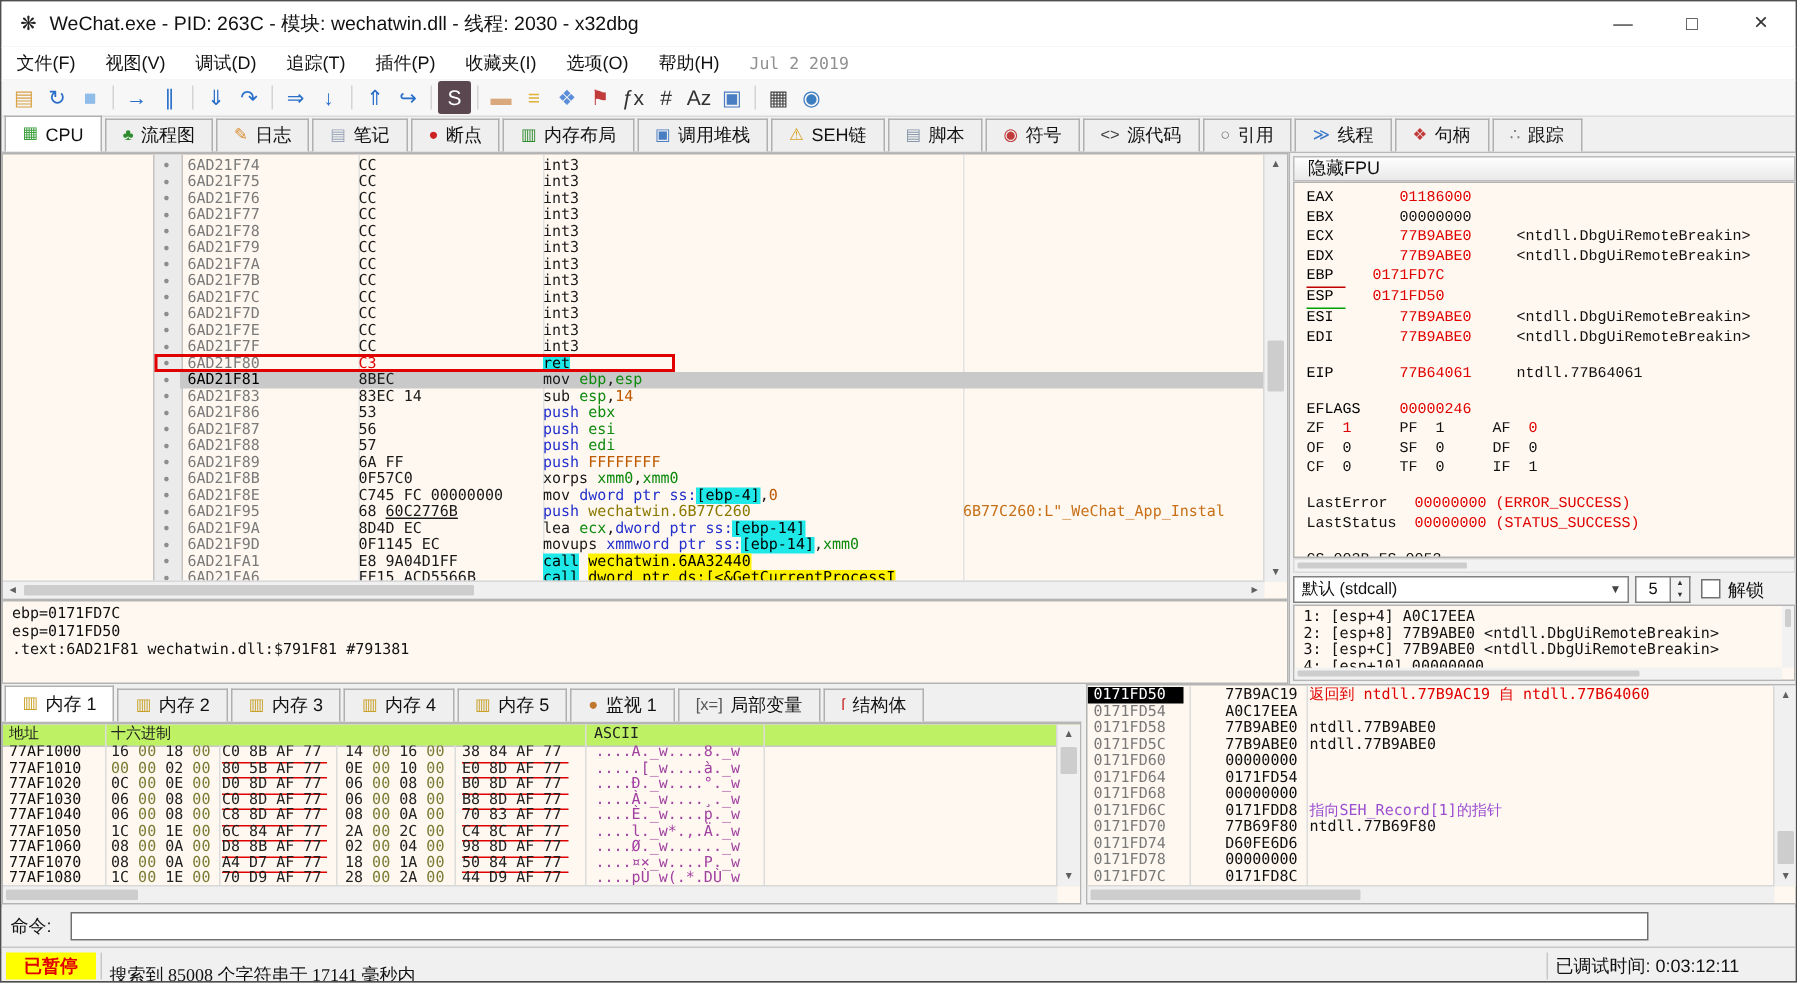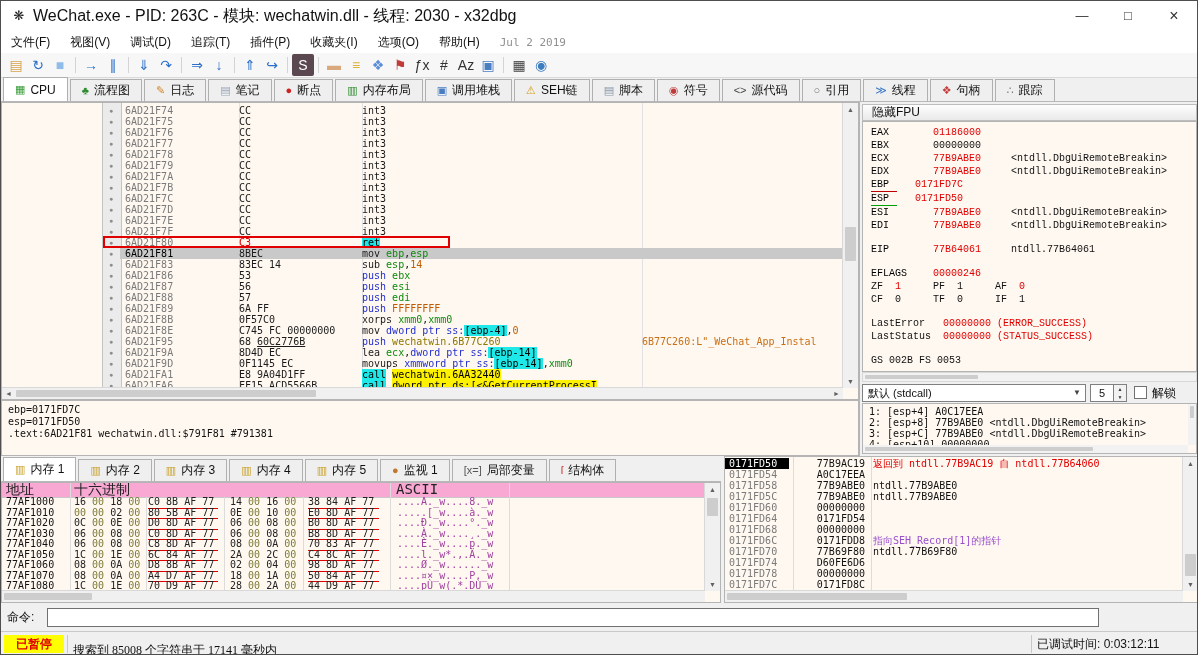--- a/index.html
+++ b/index.html
@@ -3,21 +3,21 @@
 <meta charset="utf-8">
 <style>
   html,body{margin:0;padding:0;background:#666;}
   #app{position:relative;width:1198px;height:655px;background:#F0F0F0;
        font-family:"Liberation Sans","DejaVu Sans",sans-serif;font-size:12px;color:#111;
        border:1px solid #4E4E4E;box-sizing:border-box;overflow:hidden;}
 
   
   .titlebar{position:absolute;left:0;top:0;width:100%;height:30px;background:#FFF;border-bottom:1px solid #DADADA;}
   .appicon{position:absolute;left:10px;top:7px;width:16px;height:16px;color:#222;font-size:13px;line-height:16px;text-align:center;}
-  .wtitle{position:absolute;left:32px;top:0;line-height:30px;font-size:16px;color:#111;white-space:nowrap;}
+  .wtitle{position:absolute;left:32px;top:0;line-height:30px;font-size:13px;color:#111;white-space:nowrap;}
   .capbtns{position:absolute;right:0;top:0;height:30px;display:flex;}
   .cb{width:46px;height:30px;line-height:30px;text-align:center;color:#333;font-size:13px;}
 
   
   .menubar{position:absolute;left:0;top:30px;width:100%;height:22px;background:#FFF;border-bottom:1px solid #E4E4E4;white-space:nowrap;}
   .mi{display:inline-block;padding:0 10px;line-height:22px;color:#111;}
   .builddate{display:inline-block;margin-left:10px;line-height:22px;color:#909090;font-family:"DejaVu Sans Mono",monospace;font-size:11px;}
 
   
   .toolbar{position:absolute;left:0;top:52px;width:100%;height:25px;background:#F7F7F7;border-bottom:1px solid #DADADA;display:flex;align-items:center;padding-left:4px;box-sizing:border-box;}
@@ -95,21 +95,21 @@
   #argarea .hs{position:absolute;left:0;right:8px;bottom:0;height:8px;background:#F2F2F2;}
   #argarea .hs .sbth{left:2px;width:70%;}
   #argarea .vs{position:absolute;right:0;top:0;bottom:8px;width:8px;background:#F2F2F2;}
   #argarea .vs .sbtv{top:2px;height:12px;}
 
   
   #bottomtabs{position:absolute;left:0;top:455px;width:723px;height:26px;background:#F0F0F0;display:flex;align-items:flex-end;padding-left:2px;box-sizing:border-box;border-bottom:1px solid #B8B8B8;}
 
   
   #dump{left:0;top:481px;width:720px;height:121px;}
-  #dumphdr{position:absolute;left:0;top:0;right:0;height:14px;background:#f9a8d4;border-bottom:1px solid #C8C8C8;font-family:"DejaVu Sans Mono",monospace;font-size:14px;line-height:13px;color:#222;}
+  #dumphdr{position:absolute;left:0;top:0;right:0;height:14px;background:#bef264;border-bottom:1px solid #C8C8C8;font-family:"DejaVu Sans Mono",monospace;font-size:10px;line-height:13px;color:#222;}
   #dumphdr span{position:absolute;top:0;}
   .dhl{position:absolute;top:0;bottom:11px;width:1px;background:#DCDCDC;}
   #dump-rows{position:absolute;left:0;top:14px;right:15px;bottom:11px;overflow:hidden;}
   .mrow{height:10.5px;line-height:10.5px;font-family:"DejaVu Sans Mono",monospace;font-size:10px;white-space:nowrap;}
   .ma{display:inline-block;width:64px;margin-left:4px;color:#111;}
   .mg{display:inline-block;}
   .mg.u{border-bottom:1px solid #E00000;}
   .mg1{width:70px;margin-left:4px;}.mg2{width:70px;margin-left:4px;}
   .mg3{width:68px;margin-left:12px;}.mg4{width:71px;margin-left:10px;}
   .masc{display:inline-block;margin-left:18px;color:#A040A0;}
@@ -345,20 +345,21 @@
         <div class="rl"><span class="rn">EDX</span><span class="rv vr">77B9ABE0</span><span class="rs">&lt;ntdll.DbgUiRemoteBreakin&gt;</span></div>
         <div class="rl"><span class="rn un-r">EBP</span><span>&nbsp;&nbsp;&nbsp;</span><span class="rv vr">0171FD7C</span></div>
         <div class="rl"><span class="rn un-g">ESP</span><span>&nbsp;&nbsp;&nbsp;</span><span class="rv vr">0171FD50</span></div>
         <div class="rl"><span class="rn">ESI</span><span class="rv vr">77B9ABE0</span><span class="rs">&lt;ntdll.DbgUiRemoteBreakin&gt;</span></div>
         <div class="rl"><span class="rn">EDI</span><span class="rv vr">77B9ABE0</span><span class="rs">&lt;ntdll.DbgUiRemoteBreakin&gt;</span></div>
         <div class="rgap"></div>
         <div class="rl"><span class="rn">EIP</span><span class="rv vr">77B64061</span><span class="rs">ntdll.77B64061</span></div>
         <div class="rgap"></div>
         <div class="rl"><span class="rn">EFLAGS</span><span class="rv vr">00000246</span></div>
         <div class="rl"><span class="fw1">ZF</span><span class="fw2 vr">1</span><span class="fw1">PF</span><span class="fw2 vk">1</span><span class="fw1">AF</span><span class="fw2 vr">0</span></div>
+        <div class="rl"><span class="fw1">OF</span><span class="fw2 vk">0</span><span class="fw1">SF</span><span class="fw2 vk">0</span><span class="fw1">DF</span><span class="fw2 vk">0</span></div>
         <div class="rl"><span class="fw1">CF</span><span class="fw2 vk">0</span><span class="fw1">TF</span><span class="fw2 vk">0</span><span class="fw1">IF</span><span class="fw2 vk">1</span></div>
         <div class="rgap"></div>
         <div class="rl"><span class="len">LastError</span><span class="vr">00000000 (ERROR_SUCCESS)</span></div>
         <div class="rl"><span class="len">LastStatus</span><span class="vr">00000000 (STATUS_SUCCESS)</span></div>
         <div class="rgap"></div>
         <div class="rl"><span>GS 002B  FS 0053</span></div>
       </div>
     <div id="reg-hscroll">
         <span class="sbth"></span>
       </div>

